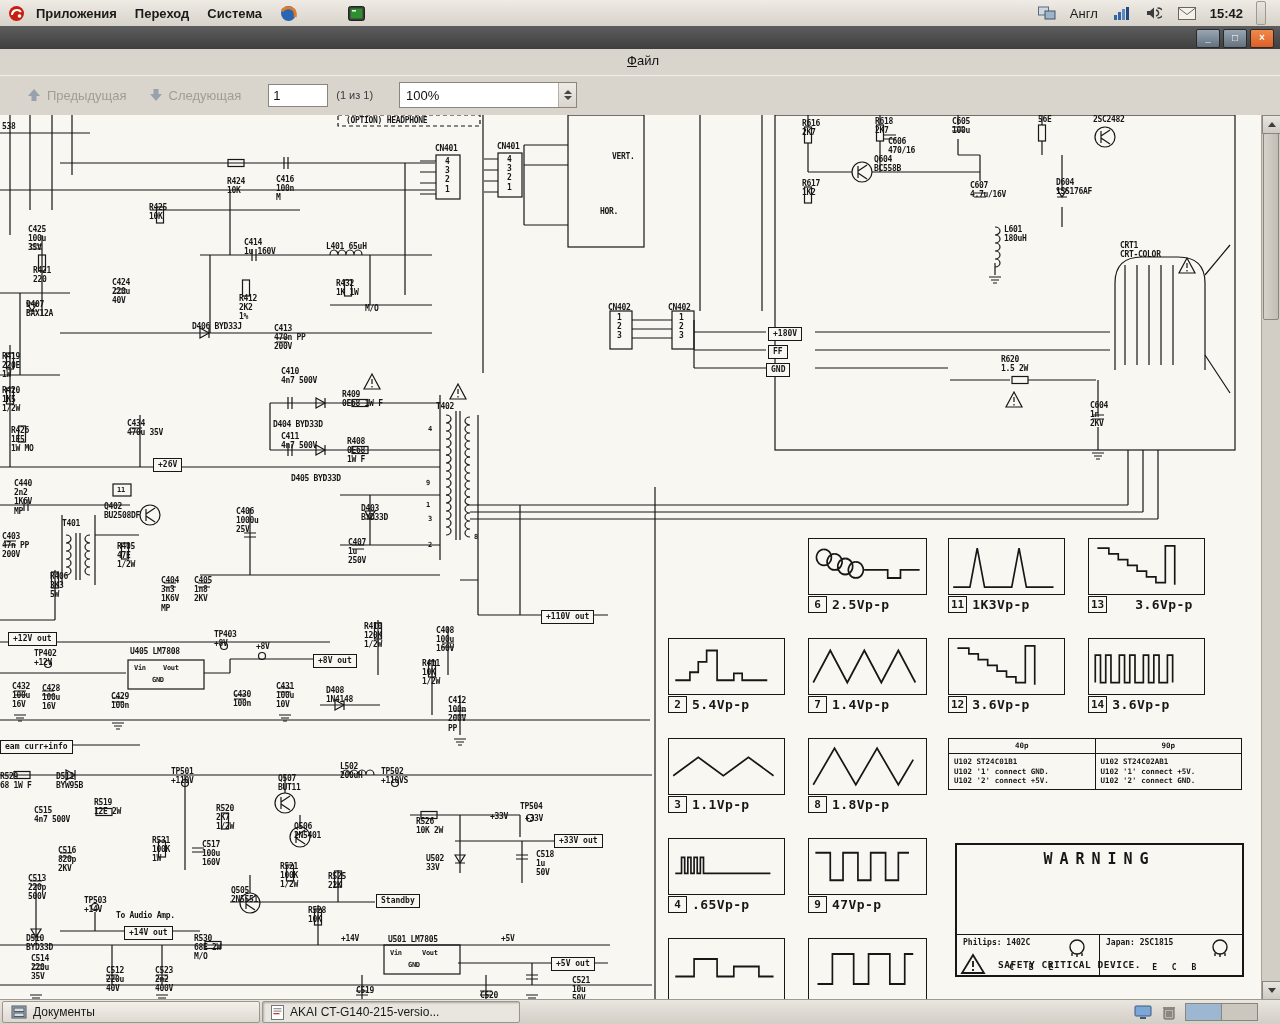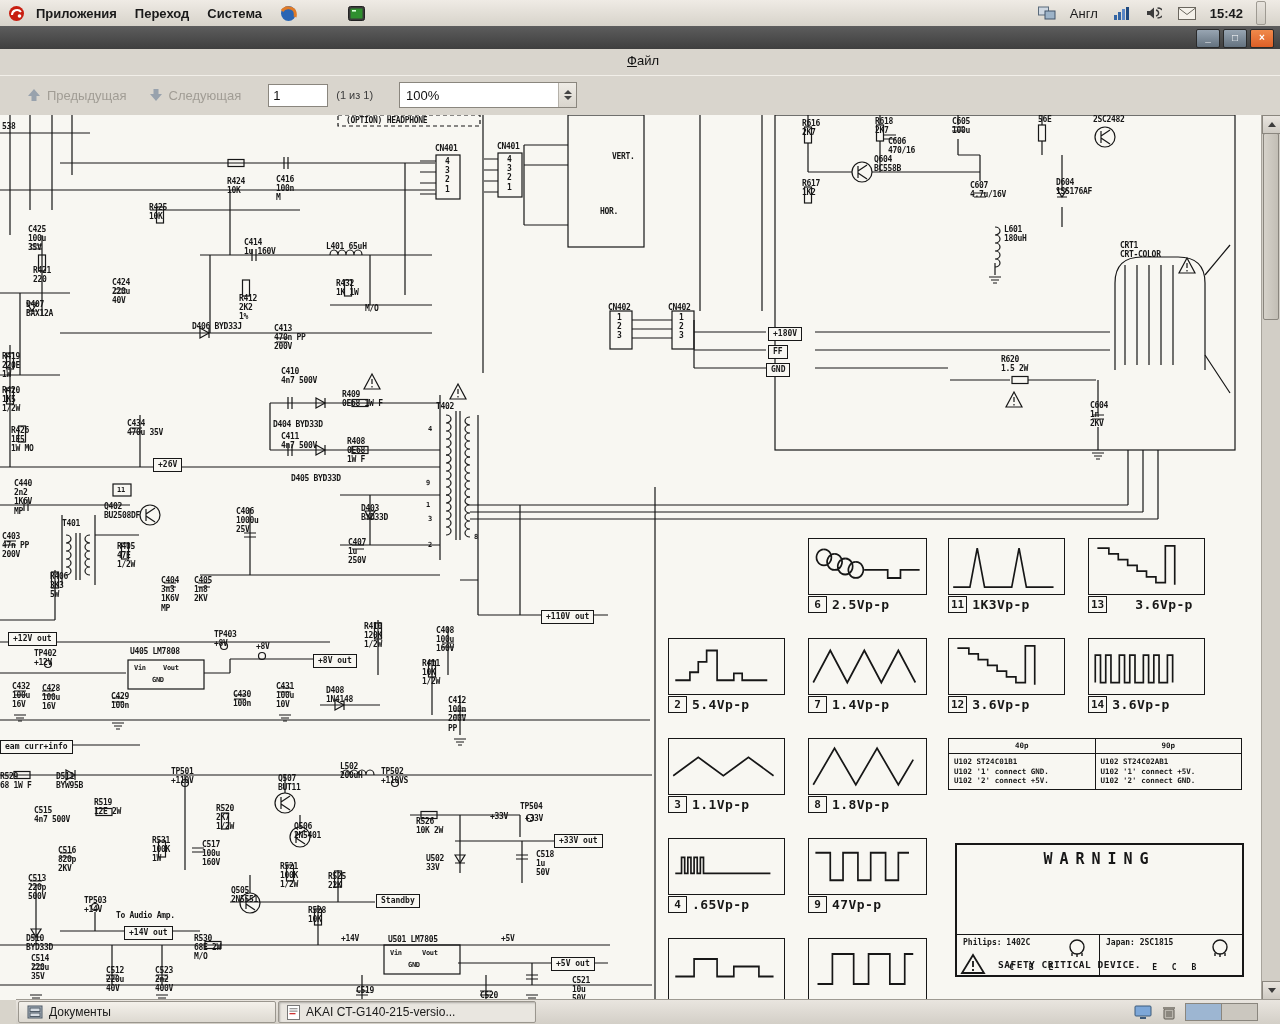--- a/index.html
+++ b/index.html
@@ -63,21 +63,21 @@
   .safety-note{position:absolute;left:960px;top:838px;display:flex;align-items:center;gap:12px;font:700 9.5px "DejaVu Sans Mono",monospace;color:var(--ink,#171717);letter-spacing:.5px;}
   
   .vscroll{position:absolute;right:0;top:0;width:18px;height:885px;background:#d2cec6;border-left:1px solid #a8a49c;}
   .sbtn{position:absolute;left:0;width:17px;height:17px;border:1px solid #8a867e;background:linear-gradient(#e9e5df,#cfcbc3);display:flex;align-items:center;justify-content:center;}
   .sbtn.up{top:0;}.sbtn.down{bottom:0;}
   .sbtn i{width:0;height:0;border-left:4px solid transparent;border-right:4px solid transparent;}
   .sbtn.up i{border-bottom:5px solid #3c3c3c;}
   .sbtn.down i{border-top:5px solid #3c3c3c;}
   .sthumb{position:absolute;left:1px;top:18px;width:14px;height:185px;background:linear-gradient(90deg,#d6d2ca,#c2beb5);border:1px solid #8a867e;border-radius:2px;}
   
-  .bottom-panel{position:absolute;left:16px;bottom:0;right:0;height:24px;background:linear-gradient(#e9e5df,#d3cfc7);border-top:1px solid #9e9a92;display:flex;align-items:center;padding-left:2px;font-size:12px;color:#1a1a1a;}
+  .bottom-panel{position:absolute;left:0;bottom:0;right:0;height:24px;background:linear-gradient(#e9e5df,#d3cfc7);border-top:1px solid #9e9a92;display:flex;align-items:center;padding-left:2px;font-size:12px;color:#1a1a1a;}
   .task{height:20px;display:flex;align-items:center;gap:6px;padding:0 8px;margin-right:2px;width:240px;border:1px solid #9a968e;border-radius:2px;background:linear-gradient(#f4f1eb,#ddd9d1);overflow:hidden;white-space:nowrap;}
   .task.active{background:#e9e6e0;box-shadow:inset 1px 1px 2px rgba(0,0,0,.25);}
   .tray{margin-left:auto;display:flex;align-items:center;gap:6px;margin-right:10px;}
   .pager{display:flex;border:1px solid #8a867e;margin-right:12px;}
   .pager .ws{width:35px;height:16px;background:#cbc7bf;}
   .pager .ws.cur{background:#9db6d2;}
   .pager .ws+.ws{border-left:1px solid #8a867e;}
 </style>
 </head>
 <body>

